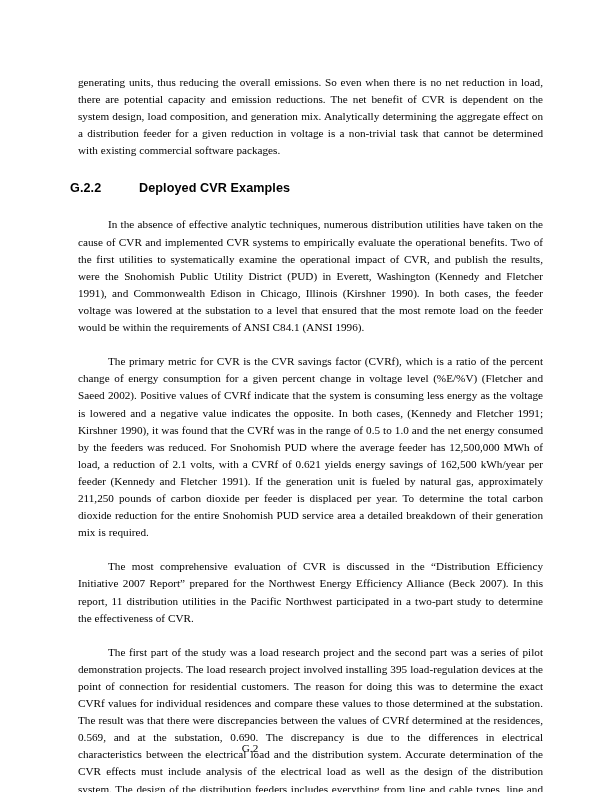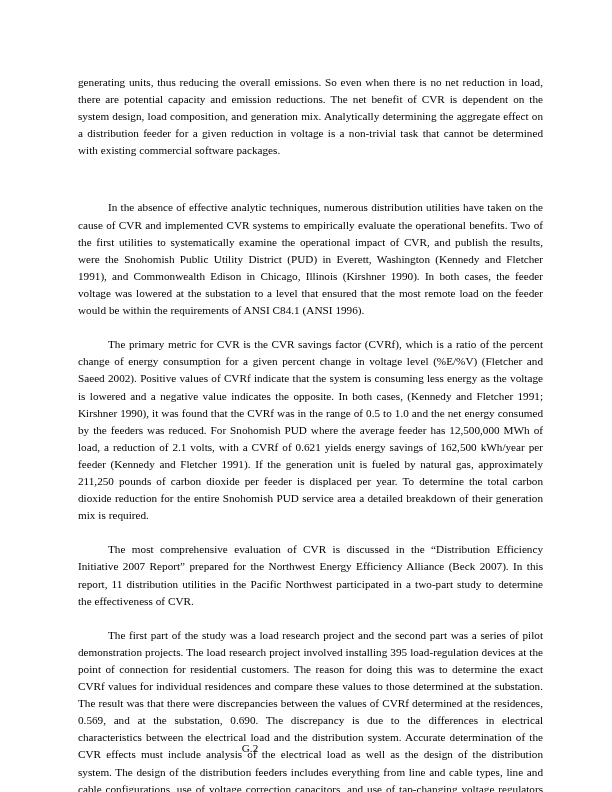--- a/index.html
+++ b/index.html
@@ -76,20 +76,21 @@
 <body>
 
 <div class="page">
 
   <div class="content">
 
     <p class="body-par no-indent">generating units, thus reducing the overall emissions.  So even when there is no net reduction in load, there are potential capacity and emission reductions.  The net benefit of CVR is dependent on the system design, load composition, and generation mix.  Analytically determining the aggregate effect on a distribution feeder for a given reduction in voltage is a non-trivial task that cannot be determined with existing commercial software packages.</p>
 
     <div class="heading-gap-before"></div>
 
+    <h2 class="section-heading"><span class="heading-num">G.2.2</span><span>Deployed CVR Examples</span></h2>
 
     <div class="heading-gap-after"></div>
 
     <p class="body-par">In the absence of effective analytic techniques, numerous distribution utilities have taken on the cause of CVR and implemented CVR systems to empirically evaluate the operational benefits.  Two of the first utilities to systematically examine the operational impact of CVR, and publish the results, were the Snohomish Public Utility District (PUD) in Everett, Washington (Kennedy and Fletcher 1991), and Commonwealth Edison in Chicago, Illinois (Kirshner 1990).  In both cases, the feeder voltage was lowered at the substation to a level that ensured that the most remote load on the feeder would be within the requirements of ANSI C84.1 (ANSI 1996).</p>
 
     <div class="par-gap"></div>
 
     <p class="body-par">The primary metric for CVR is the CVR savings factor (CVRf), which is a ratio of the percent change of energy consumption for a given percent change in voltage level (%E/%V) (Fletcher and Saeed 2002).  Positive values of CVRf indicate that the system is consuming less energy as the voltage is lowered and a negative value indicates the opposite.  In both cases, (Kennedy and Fletcher 1991; Kirshner 1990), it was found that the CVRf was in the range of 0.5 to 1.0 and the net energy consumed by the feeders was reduced.  For Snohomish PUD where the average feeder has 12,500,000 MWh of load, a reduction of 2.1 volts, with a CVRf of 0.621 yields energy savings of 162,500 kWh/year per feeder (Kennedy and Fletcher 1991).  If the generation unit is fueled by natural gas, approximately 211,250 pounds of carbon dioxide per feeder is displaced per year.  To determine the total carbon dioxide reduction for the entire Snohomish PUD service area a detailed breakdown of their generation mix is required.</p>
 
     <div class="par-gap"></div>

